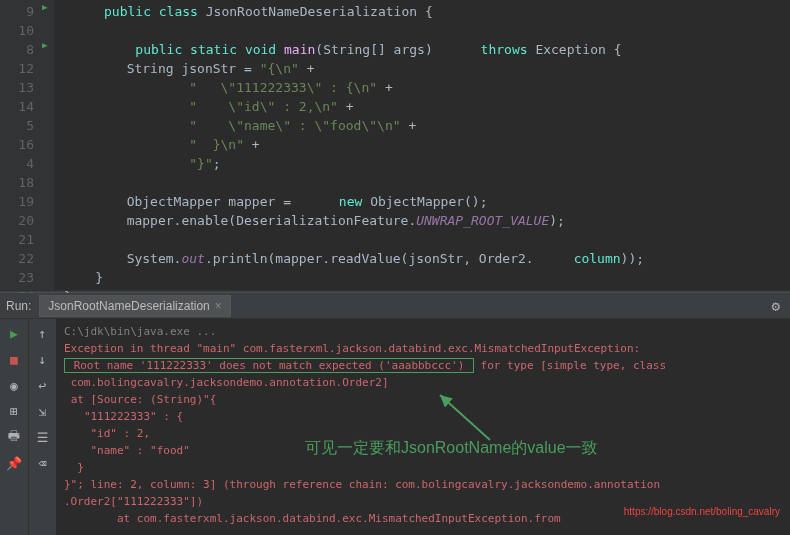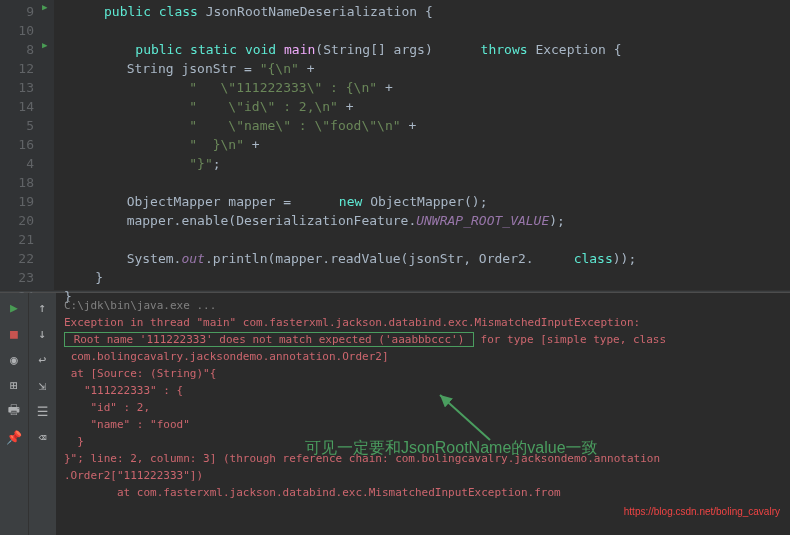--- a/index.html
+++ b/index.html
@@ -203,28 +203,36 @@
 <span>        </span><span>String jsonStr = </span><span class="str">"{\n" </span><span>+</span>
 <span>                </span><span class="str">"   \"111222333\" : {\n" </span><span>+</span>
 <span>                </span><span class="str">"    \"id\" : 2,\n" </span><span>+</span>
 <span>                </span><span class="str">"    \"name\" : \"food\"\n" </span><span>+</span>
 <span>                </span><span class="str">"  }\n" </span><span>+</span>
 <span>                </span><span class="str">"}"</span><span>;</span>
 
 <span>        </span><span>ObjectMapper mapper = </span><span class="kw">new </span><span>ObjectMapper();</span>
 <span>        </span><span>mapper.enable(DeserializationFeature.</span><span class="fld">UNWRAP_ROOT_VALUE</span><span>);</span>
 
-<span>        </span><span>System.</span><span class="fld">out</span><span>.println(mapper.readValue(jsonStr, Order2.</span><span class="kw">class</span><span>));</span>
+<span>        </span><span>System.</span><span class="fld">out</span><span>.println(mapper.readValue(jsonStr, Order2.</span><span class="kw">column</span><span>));</span>
 <span>    </span><span>}</span>
 <span></span><span>}</span></div>
 </div>
 
 <div class="splitter"></div>
 
 <div class="run-panel">
+  <div class="run-header">
+    <span class="run-label">Run:</span>
+    <div class="run-tab">
+      <span>JsonRootNameDeserialization</span>
+      <span class="tab-close">×</span>
+    </div>
+    <span class="gear">⚙</span>
+  </div>
   <div class="run-body">
     <div class="run-toolbar">
       <div class="tb-icon tb-play">▶</div>
       <div class="tb-icon tb-stop">■</div>
       <div class="tb-icon">◉</div>
       <div class="tb-icon">⊞</div>
       <div class="tb-icon">🖶</div>
       <div class="tb-icon">📌</div>
     </div>
     <div class="run-toolbar2">

